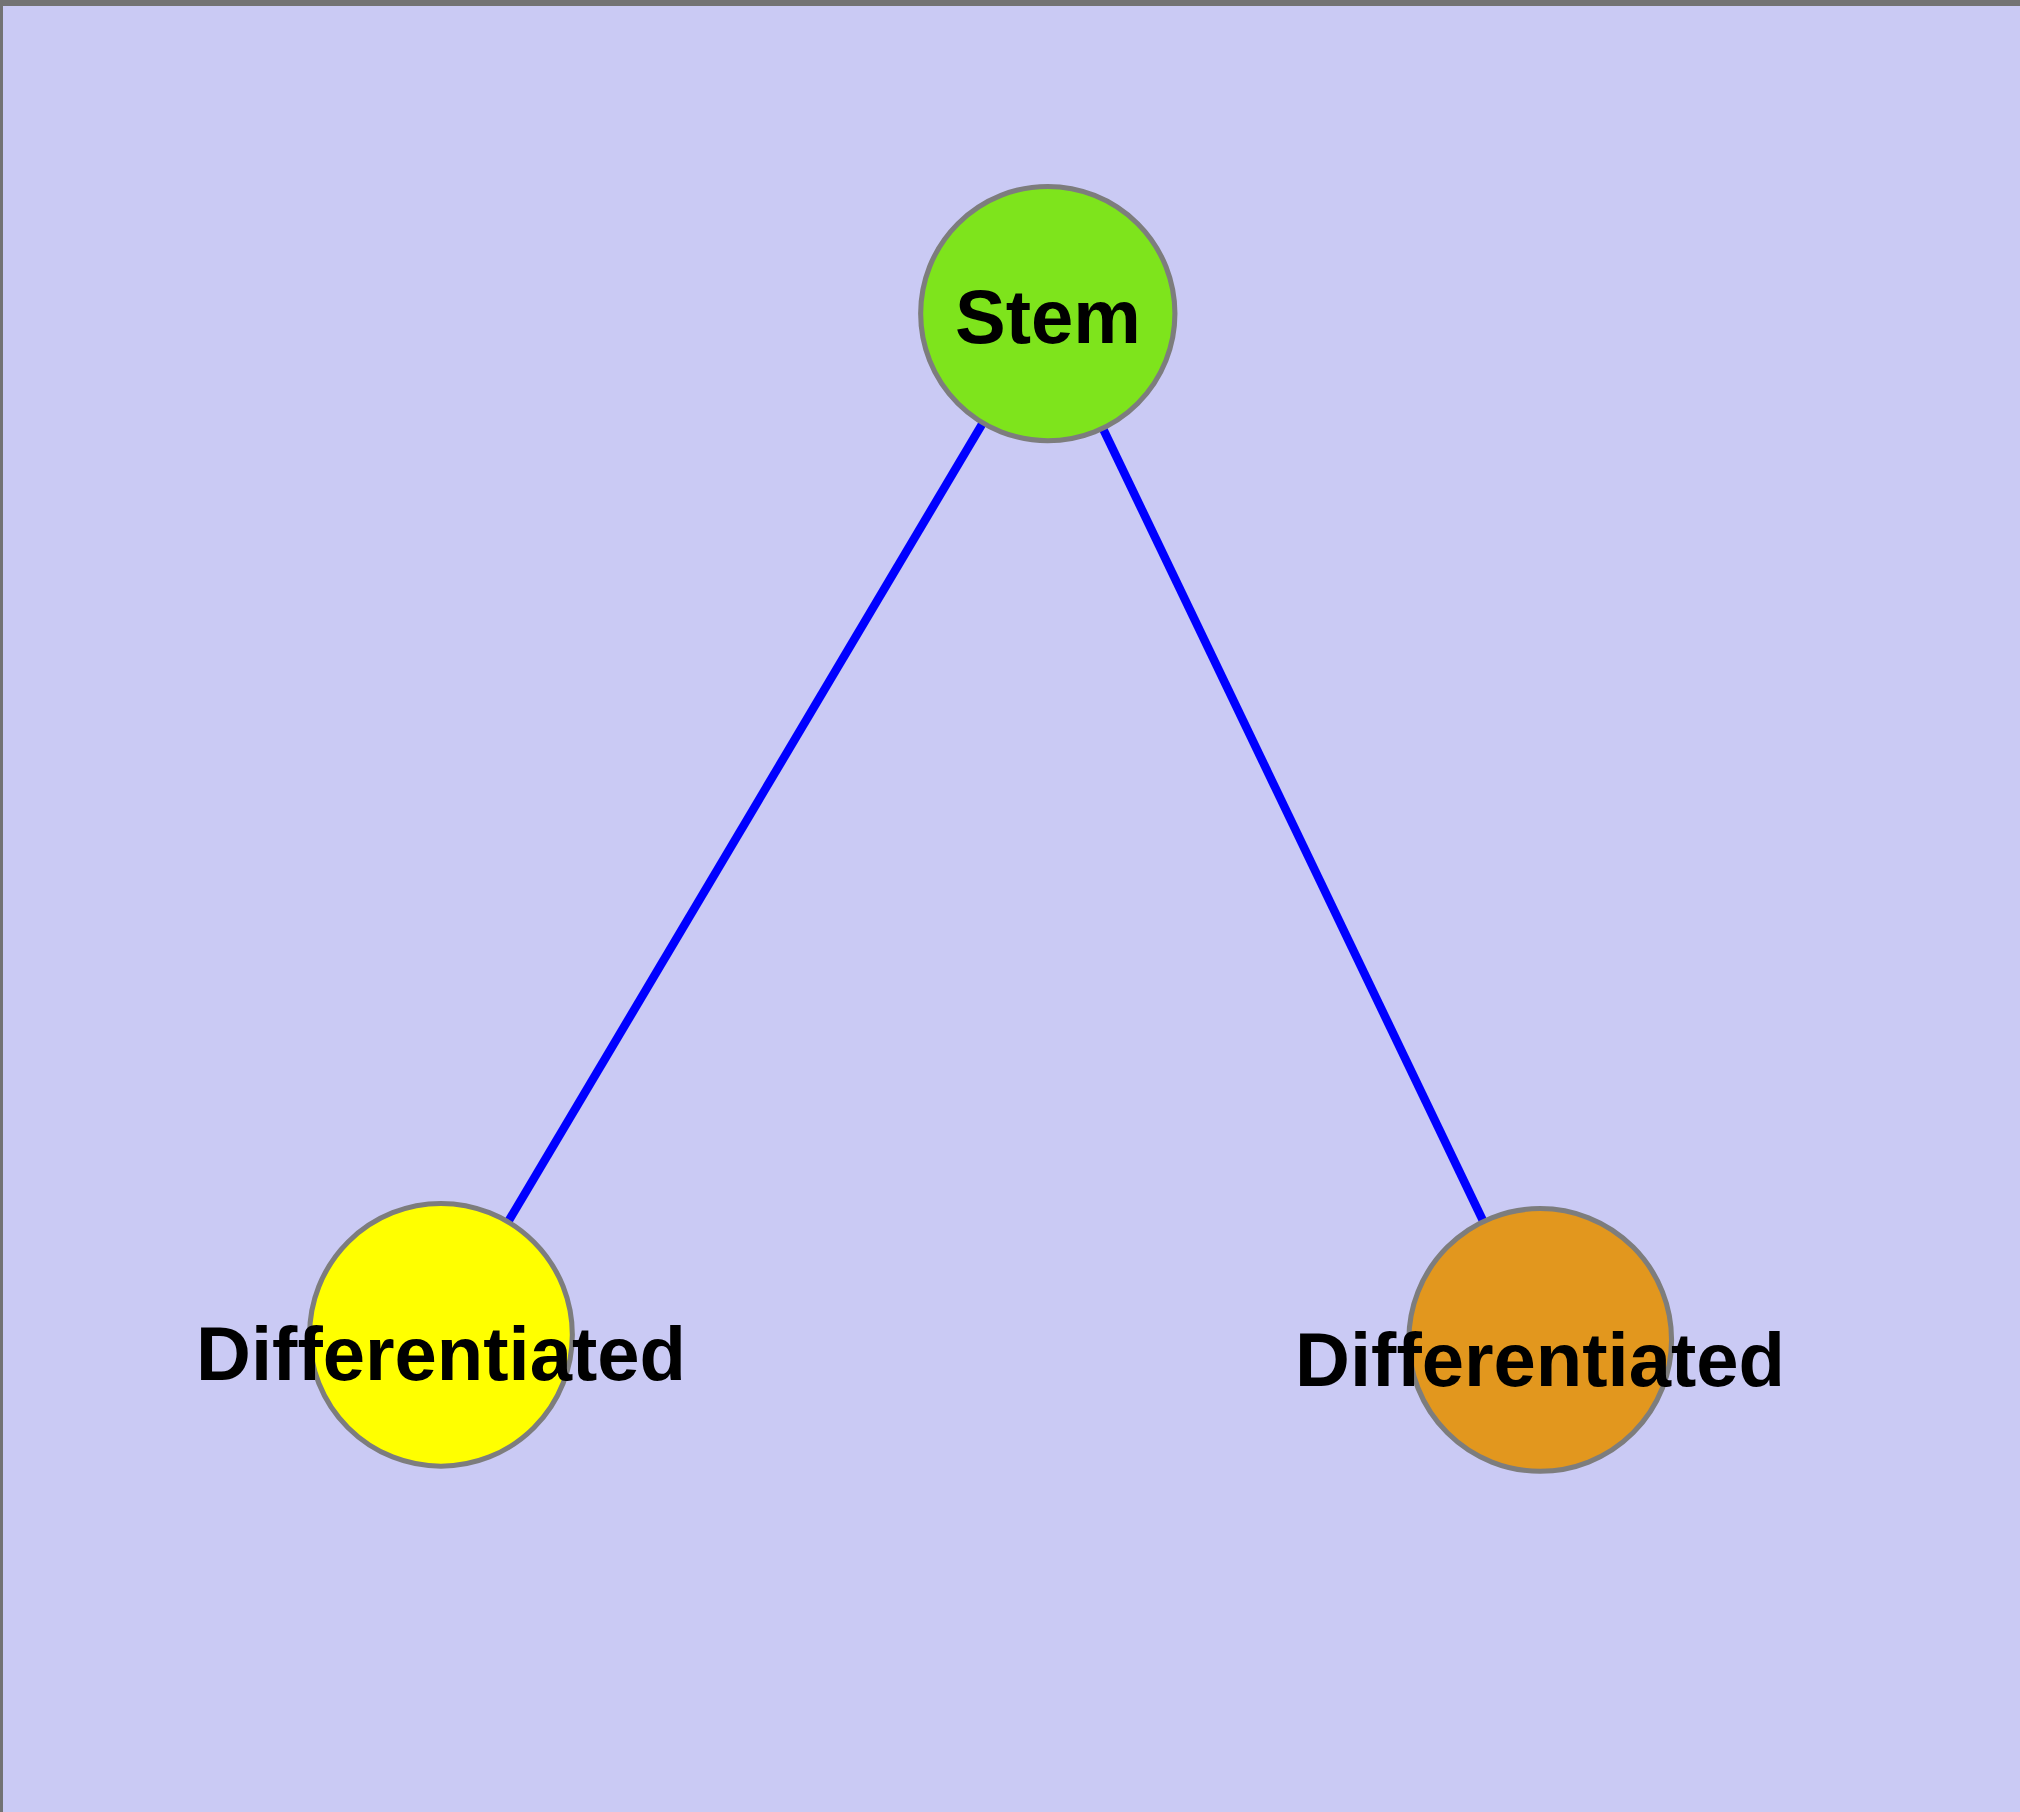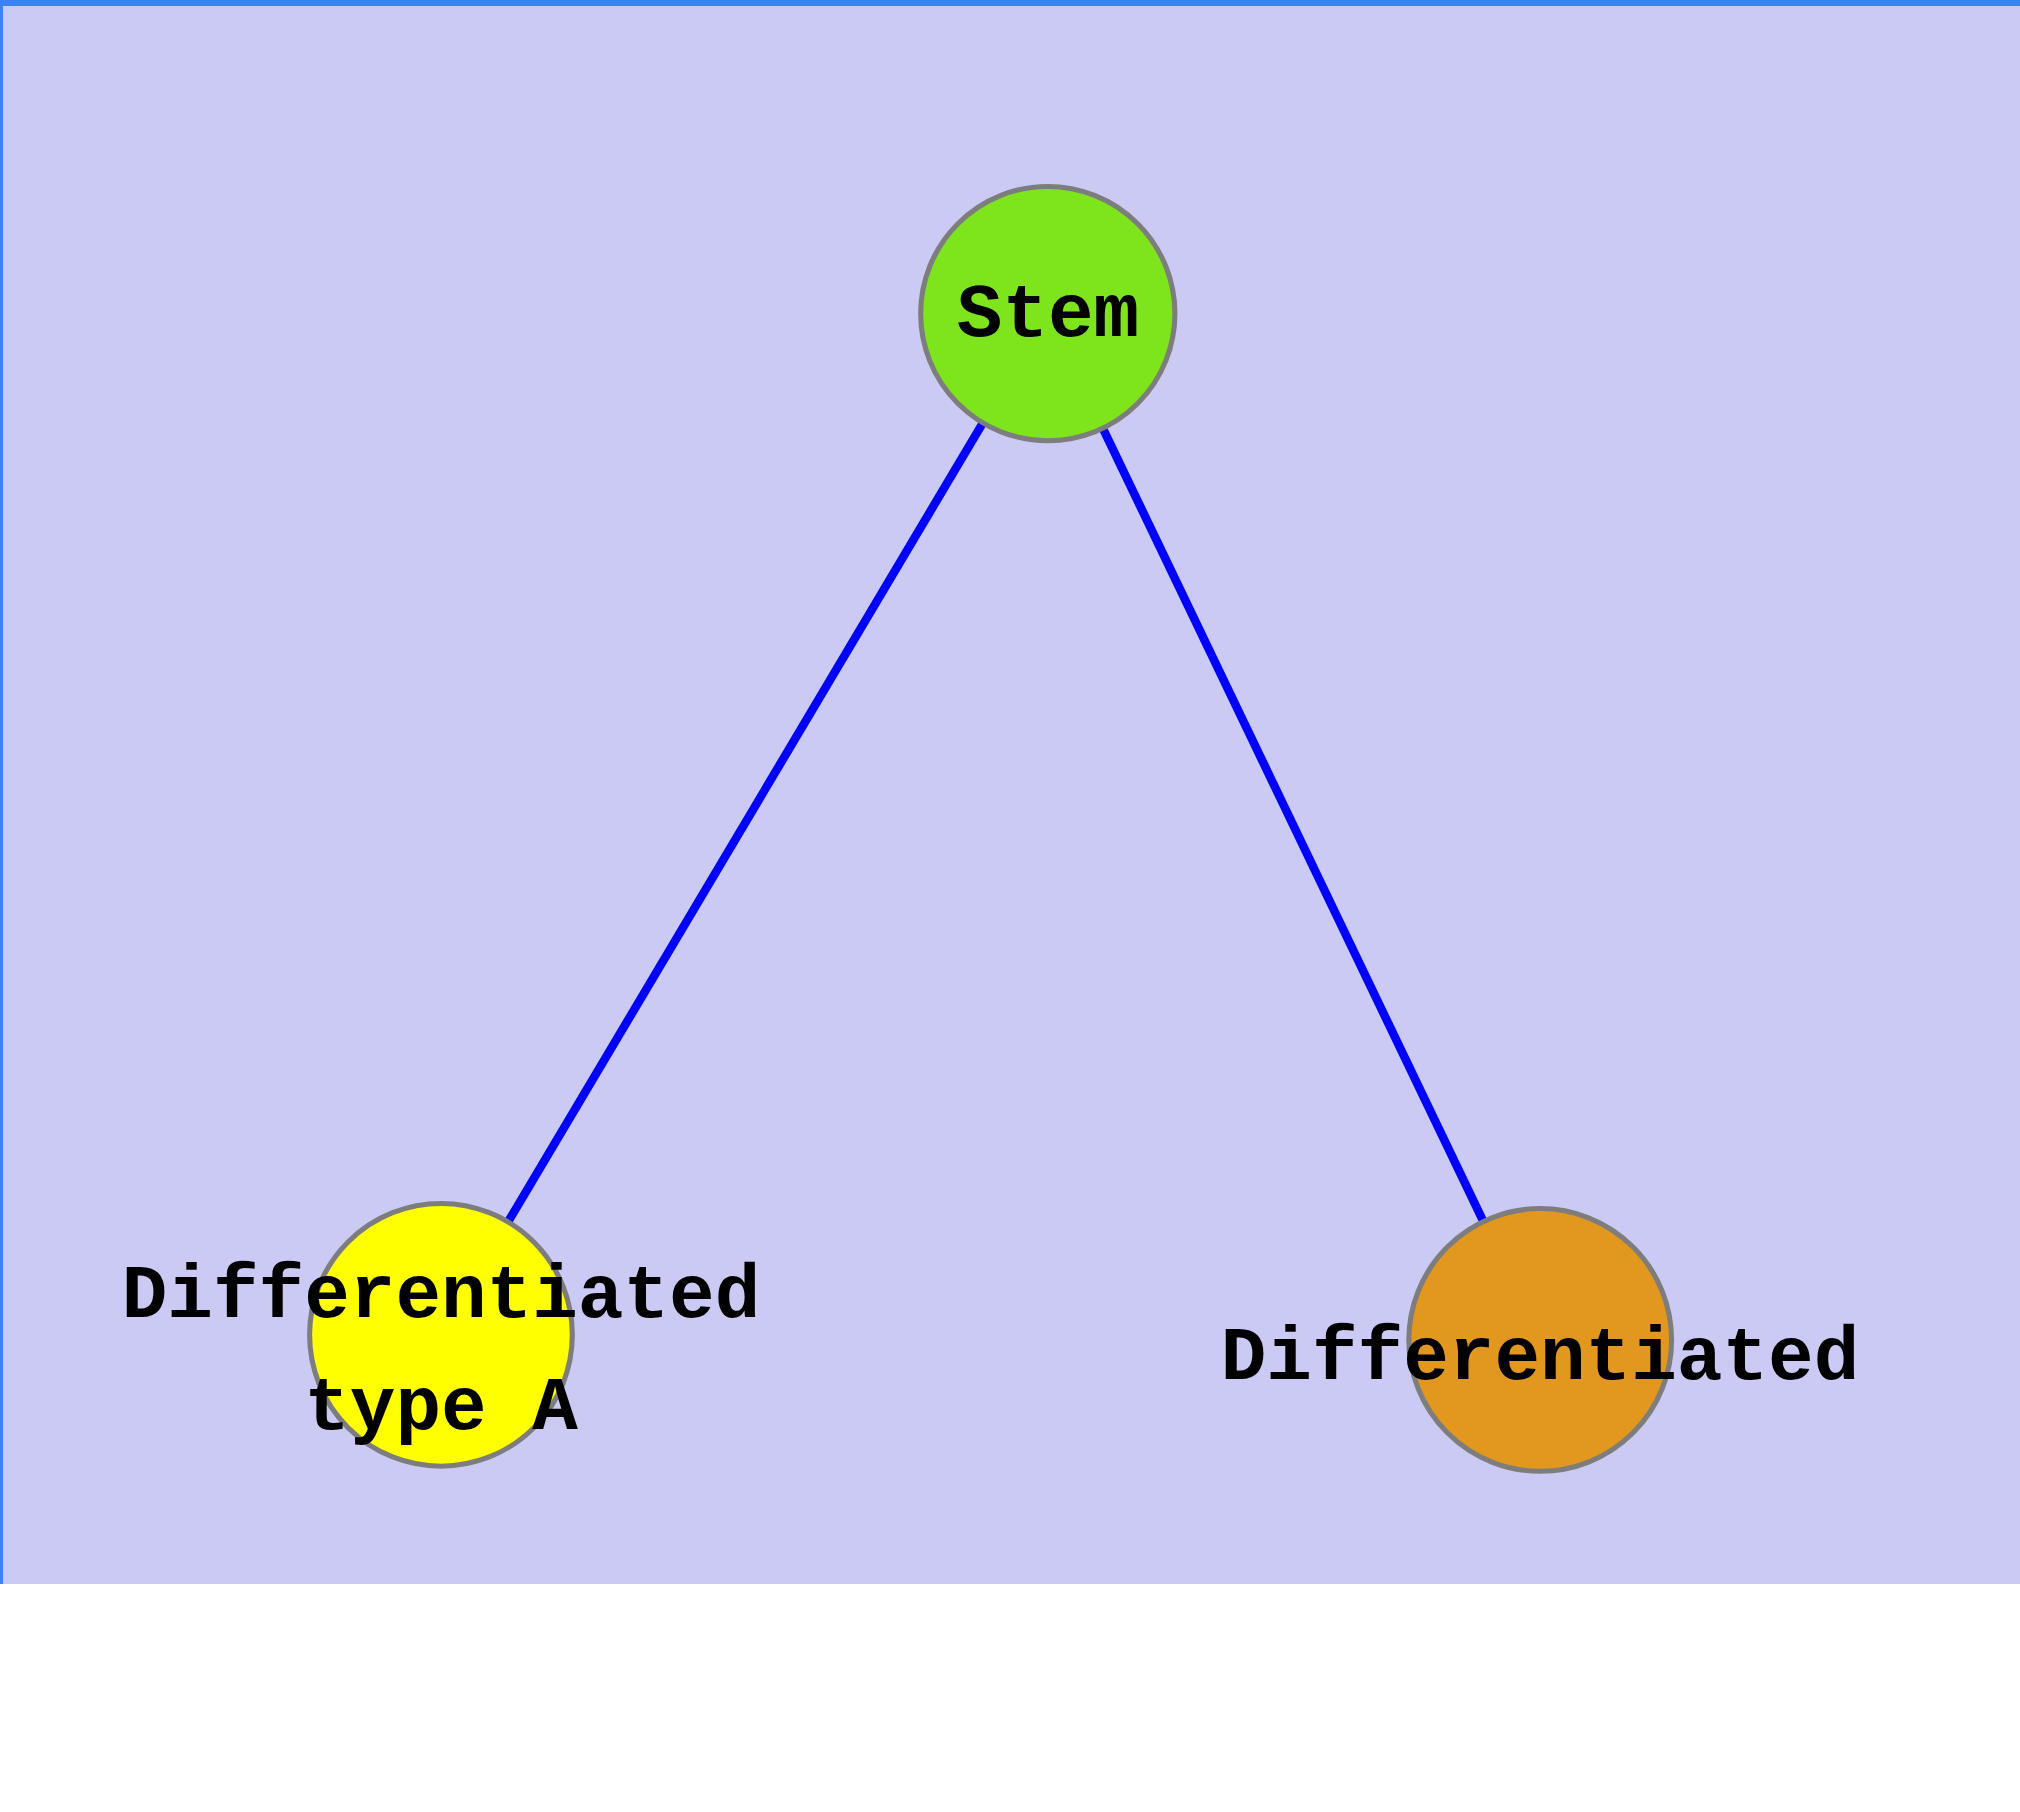--- a/index.html
+++ b/index.html
@@ -1,21 +1,21 @@
 <!DOCTYPE html>
 <html style="font-size:13.6px"><head>
 <meta charset="utf-8">
 <style>
   html,body{margin:0;padding:0;background:#ffffff;}
   .canvas{
     position:relative;
-    width:2021px;height:1584px;
-    background:#3b82f6;
+    width:2021px;height:1812px;
+    background:#737373;
     overflow:hidden;
-    font-family:Liberation Mono, monospace;
+    font-family:Liberation Sans, sans-serif;
   }
   .field{
     position:absolute;
     left:3.4px;top:6px;right:0;bottom:0;
   }
   svg.graph{
     position:absolute;left:0;top:0;width:2021px;height:1812px;
   }
   .node-label{
     position:absolute;
@@ -48,21 +48,20 @@
 
     <circle cx="1817" cy="1581" r="155" fill="#E2971E" stroke="#7D7D7D" stroke-width="6"></circle>
   </svg>
 
   <div class="node-label" style="left: 1048px; top: 317px;">
     <span>Stem</span>
   </div>
 
   <div class="node-label" style="left: 441px; top: 1354px;">
     <span>Differentiated</span>
-    <span>type A</span>
   </div>
 
   <div class="node-label" style="left: 1540px; top: 1360px;">
     <span>Differentiated</span>
   </div>
 
 </div>
 
 
 </body></html>

